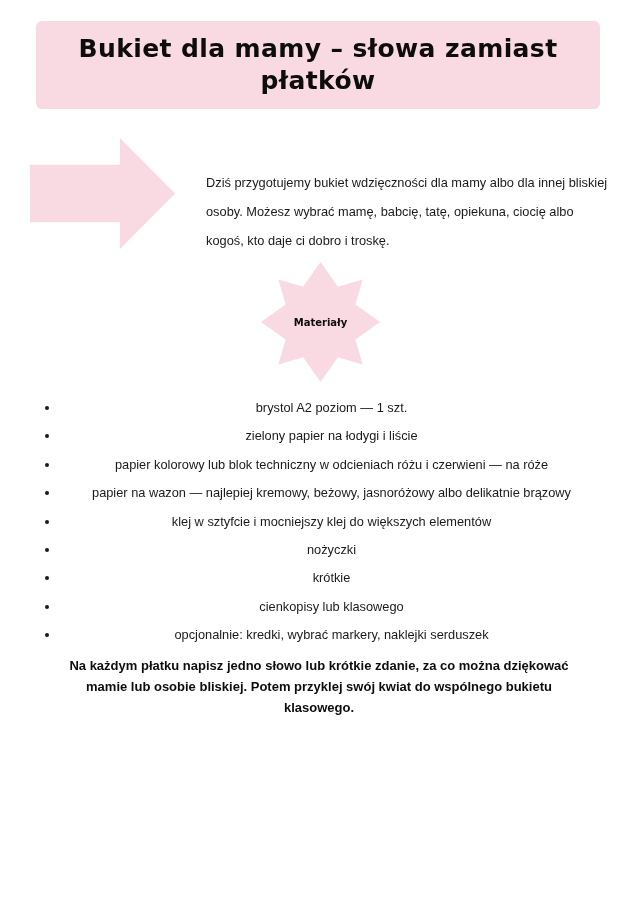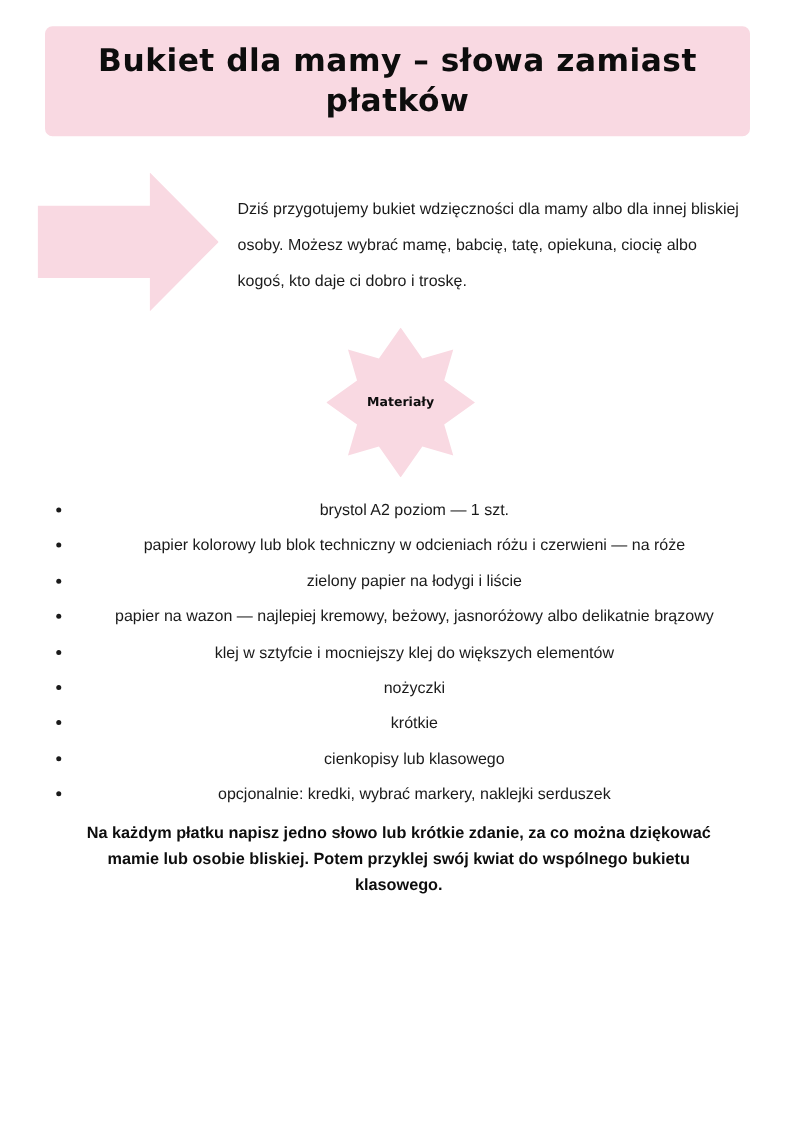--- a/index.html
+++ b/index.html
@@ -80,21 +80,21 @@
     text-align: center;
     line-height: 1.2;
   }
 
   
   .intro-paragraph {
     position: absolute;
     left: 190px;
     top: 152px;
     width: 405px;
-    margin: 0;
+    margin: 16px;
     font-family: "Liberation Sans", sans-serif;
     font-size: 12.8px;
     line-height: 29px;
     color: #1a1a1a;
   }
 
   
   .star-callout {
     position: absolute;
     left: 261px;
@@ -193,22 +193,22 @@
 
   <p class="intro-paragraph">Dziś przygotujemy bukiet wdzięczności dla mamy albo dla innej bliskiej osoby. Możesz wybrać mamę, babcię, tatę, opiekuna, ciocię albo kogoś, kto daje ci dobro i troskę.</p>
 
   <div class="star-callout">
     <div class="star-shape"></div>
     <div class="star-label">Materiały</div>
   </div>
 
   <ul class="materials-list">
     <li>brystol A2 poziom — 1 szt.</li>
+    <li>zielony papier na łodygi i liście</li>
     <li>papier kolorowy lub blok techniczny w odcieniach różu i czerwieni — na róże</li>
-    <li>zielony papier na łodygi i liście</li>
     <li>papier na wazon — najlepiej kremowy, beżowy, jasnoróżowy albo delikatnie brązowy</li>
     <li>klej w sztyfcie i mocniejszy klej do większych elementów</li>
     <li>nożyczki</li>
     <li>krótkie</li>
     <li>cienkopisy lub klasowego</li>
     <li>opcjonalnie: kredki, wybrać markery, naklejki serduszek</li>
   </ul>
 
   <p class="closing-note">Na każdym płatku napisz jedno słowo lub krótkie zdanie, za co można dziękować mamie lub osobie bliskiej. Potem przyklej swój kwiat do wspólnego bukietu klasowego.</p>
 

